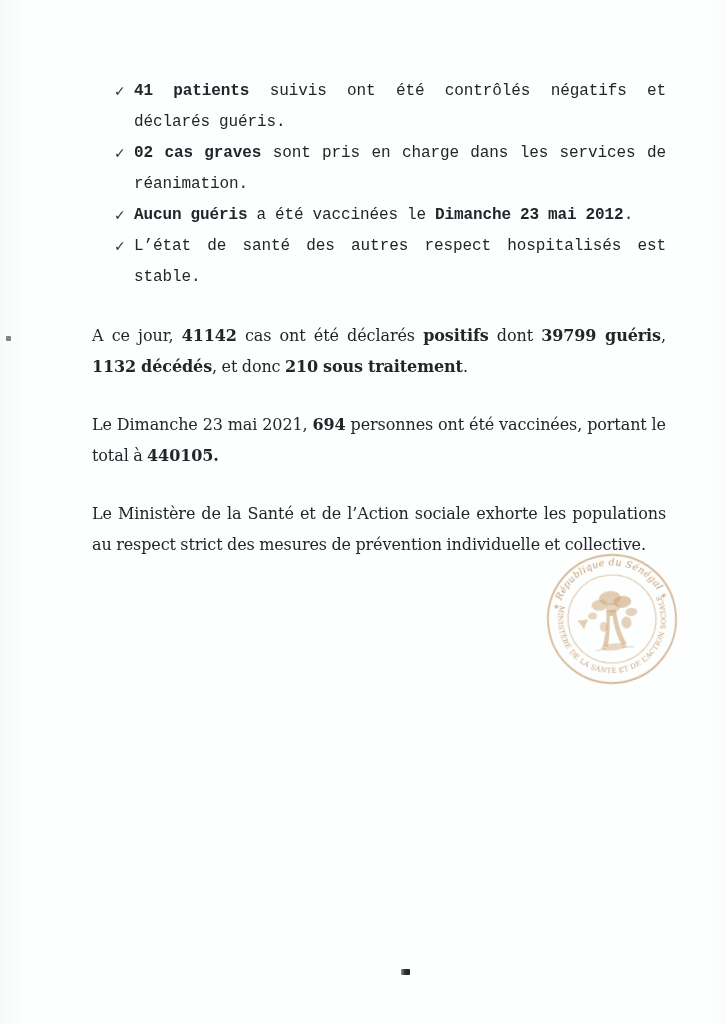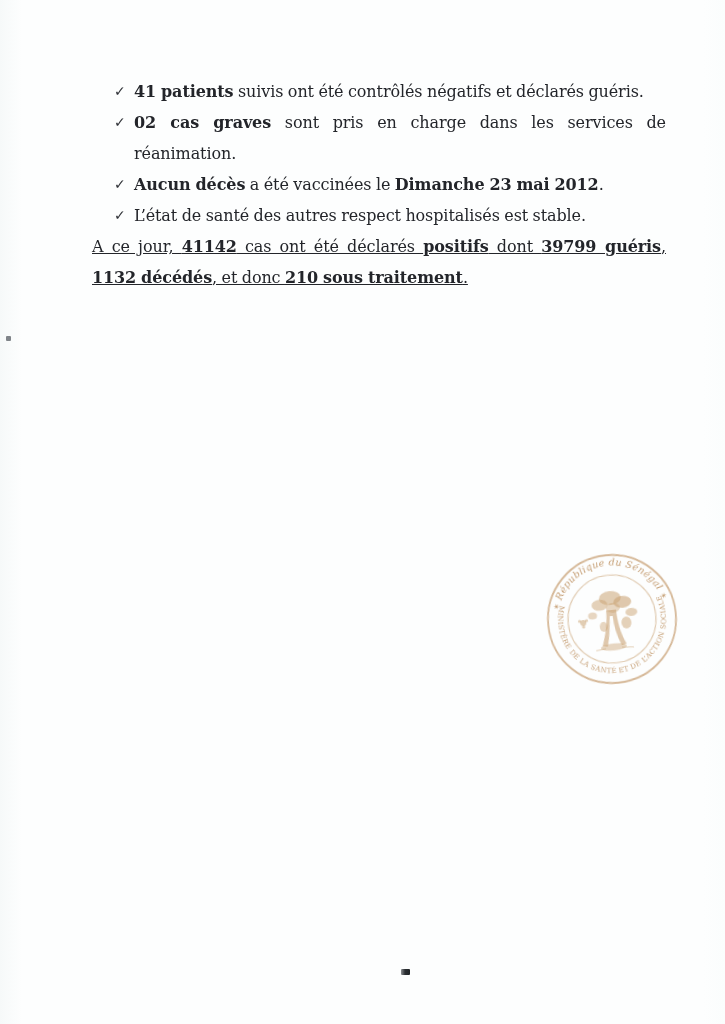--- a/index.html
+++ b/index.html
@@ -33,24 +33,25 @@
     width: 20px;
     margin-left: 22px;
     flex: none;
     font-family: "DejaVu Sans", sans-serif;
     font-size: 14px;
     color: #33353a;
   }
   .bullet-text {
     flex: 1;
     text-align: justify;
+    font-family: Liberation Mono, monospace;
   }
   .para {
+    margin-top: 27px;
     text-align: justify;
-    text-decoration: underline;
   }
   b { font-weight: bold; }
   
   .stamp {
     position: absolute;
     left: 545px;
     top: 550px;
     width: 134px;
     height: 138px;
     transform: rotate(-6deg);
@@ -75,31 +76,33 @@
       <li class="bullet-item">
         <span class="check">✓</span>
         <span class="bullet-text"><b>41 patients</b><span> suivis ont été contrôlés négatifs et déclarés guéris.</span></span>
       </li>
       <li class="bullet-item">
         <span class="check">✓</span>
         <span class="bullet-text"><b>02 cas graves</b><span> sont pris en charge dans les services de réanimation.</span></span>
       </li>
       <li class="bullet-item">
         <span class="check">✓</span>
-        <span class="bullet-text"><b>Aucun décès</b><span> a été vaccinées le </span><b>Dimanche 23 mai 2012</b><span>.</span></span>
+        <span class="bullet-text"><b>Aucun guéris</b><span> a été vaccinées le </span><b>Dimanche 23 mai 2012</b><span>.</span></span>
       </li>
       <li class="bullet-item">
         <span class="check">✓</span>
         <span class="bullet-text"><span>L’état de santé des autres respect hospitalisés est stable.</span></span>
       </li>
     </ul>
 
     <p class="para"><span>A ce jour, </span><b>41142</b><span> cas ont été déclarés </span><b>positifs</b><span> dont </span><b>39799 guéris</b><span>, </span><b>1132 décédés</b><span>, et donc </span><b>210 sous traitement</b><span>.</span></p>
 
+    <p class="para"><span>Le Dimanche 23 mai 2021, </span><b>694</b><span> personnes ont été vaccinées, portant le total à </span><b>440105.</b></p>
 
+    <p class="para"><span>Le Ministère de la Santé et de l’Action sociale exhorte les populations au respect strict des mesures de prévention individuelle et collective.</span></p>
 
   </div>
 
   <div class="stamp">
     <svg viewBox="0 0 134 134" xmlns="http://www.w3.org/2000/svg">
       <defs>
         <path id="arcTop" d="M 14.9 53.1 A 54 54 0 0 1 119.1 53.1" fill="none"></path>
         <path id="arcBottom" d="M 18.1 44.2 A 54 54 0 1 0 115.9 44.2" fill="none"></path>
       </defs>
 

